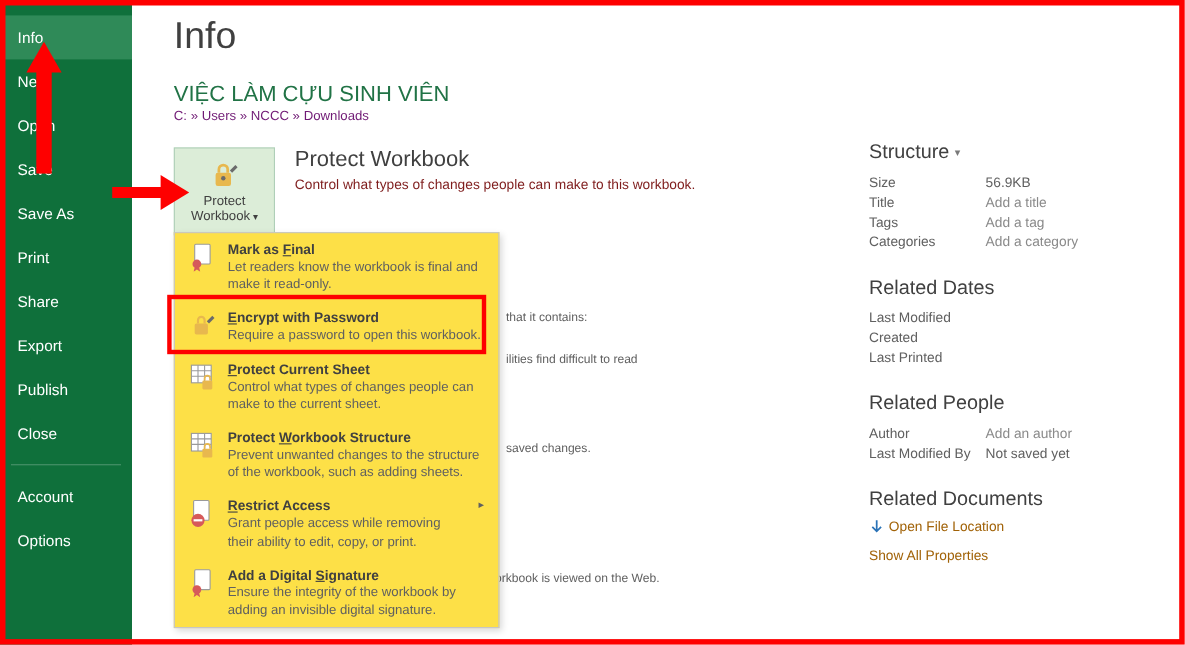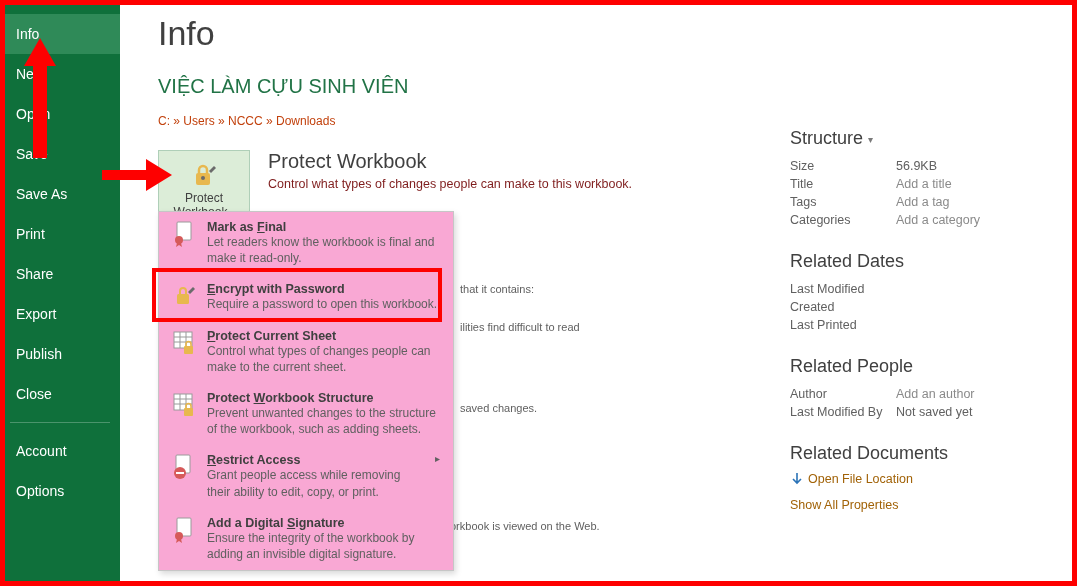--- a/index.html
+++ b/index.html
@@ -48,24 +48,24 @@
   }
   .page-title {
     font-size: 34px;
     font-weight: 300;
     color: #404040;
     margin: 0 0 22px 0;
   }
   .doc-title {
     font-size: 20px;
     color: #217346;
-    margin: 0 0 16px 0;
+    margin: 0 0 0 0;
   }
   .breadcrumb {
-    font-size: 12px; color: #c2410c;
+    font-size: 12px; color: #701a75;
     margin-bottom: 22px;
   }
   .main-row { display: flex; gap: 26px; }
   .left-col { flex: 0 0 560px; }
   .btn-tile {
     width: 92px; height: 80px;
     border: 1px solid #afcfb8;
     background: #dcedd8;
     display: flex; flex-direction: column;
     align-items: center; justify-content: center;
@@ -82,21 +82,21 @@
     margin: 0 0 4px 0;
   }
   .section-desc {
     font-size: 12.5px; color: #7f1d1d;
   }
   .tile-and-desc { display: flex; gap: 18px; align-items: flex-start; }
   .dropdown {
     position: absolute;
     left: 158px; top: 211px;
     width: 296px;
-    background: #f9a8d4;
+    background: #fde047;
     border: 1px solid #c6c6c6;
     box-shadow: 2px 3px 6px rgba(0,0,0,0.15);
     z-index: 20;
   }
   .dd-item {
     display: flex; gap: 10px;
     padding: 8px 10px 8px 12px;
     align-items: flex-start;
     position: relative;
   }

